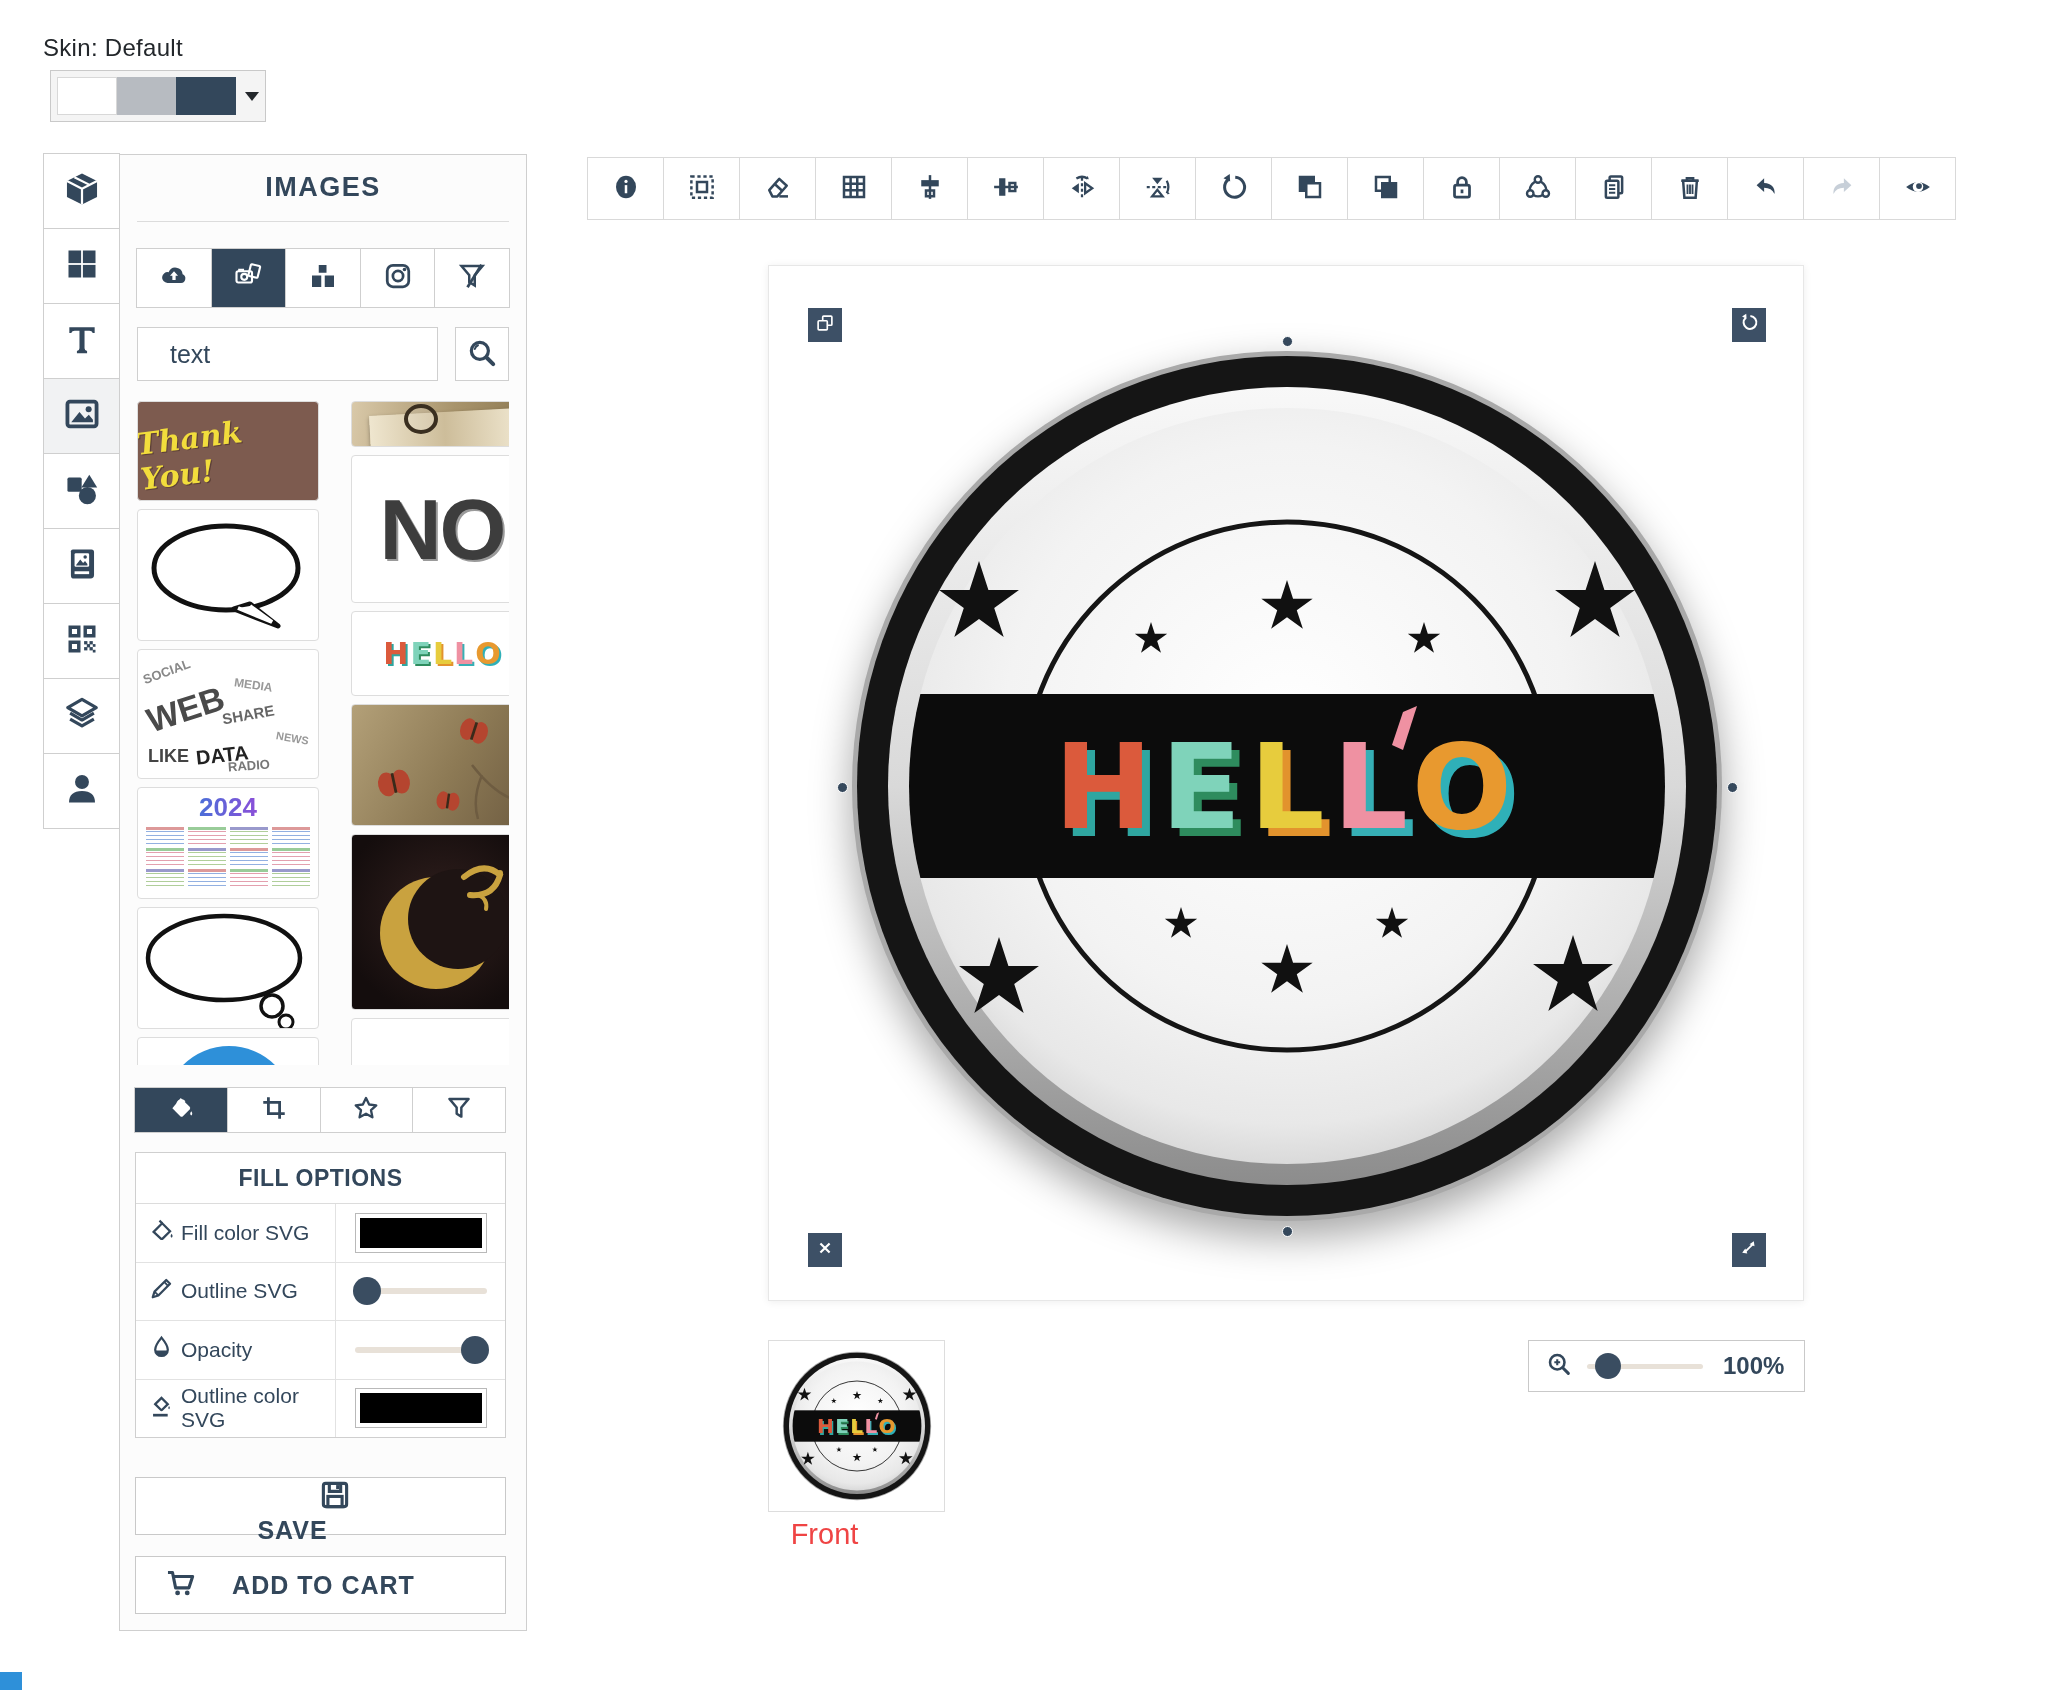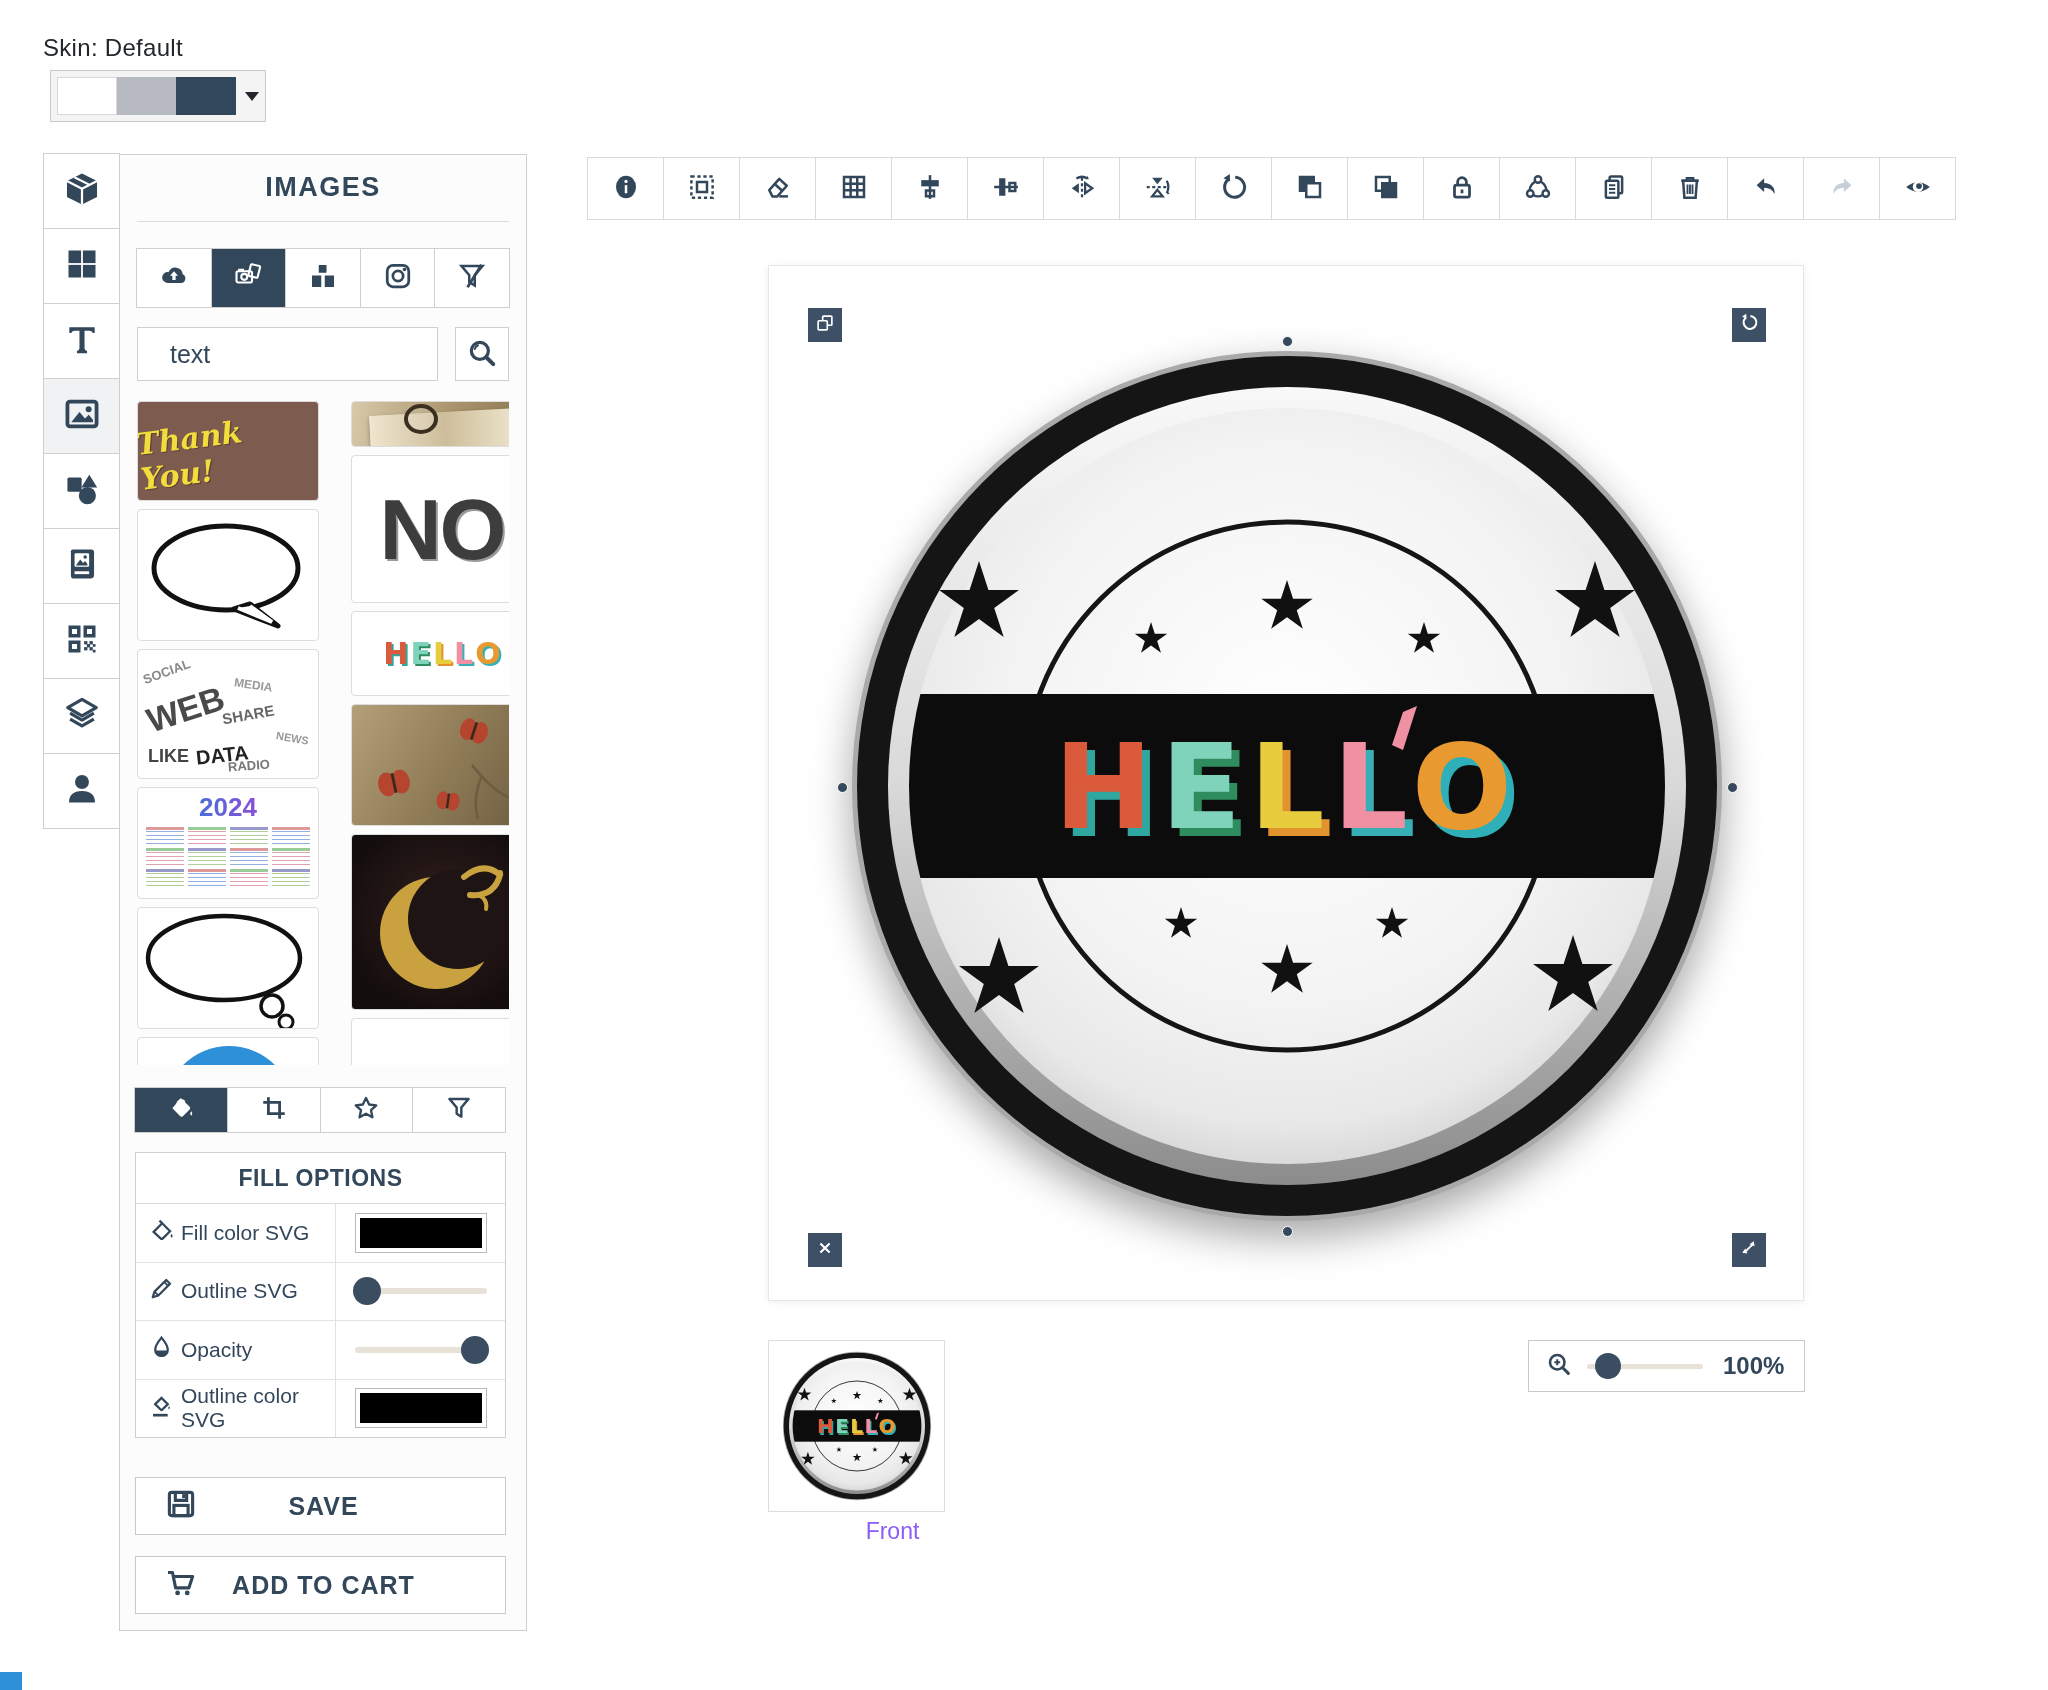--- a/index.html
+++ b/index.html
@@ -77,41 +77,41 @@
   .frow .lab{width:200px;display:flex;align-items:center;gap:6px;padding-left:12px;border-right:1px solid #e2e2e2;font-size:21px;font-weight:normal;}
   .frow .ctl{flex:1;display:flex;align-items:center;justify-content:center;}
   .swatch{width:132px;height:40px;border:1px solid #b9b9b9;background:#fff;padding:4px;cursor:pointer;}
   .swatch .inner{width:100%;height:100%;background:#000;}
   .slider{position:relative;width:132px;height:6px;background:#e8e1d8;border-radius:3px;cursor:pointer;}
   .knob{position:absolute;top:-11px;width:28px;height:28px;border-radius:50%;background:#3a4d61;}
   .knob.left{left:-2px;} .knob.right{right:-2px;}
 
   
   .big-btn{left:135px;width:371px;height:58px;border:1px solid #c9c9c9;background:#fff;display:flex;align-items:center;cursor:pointer;}
-  #save-btn{top:1477px;} #cart-btn{top:1556px;}
+  #save-btn{top:1477px;flex-direction:column;} #cart-btn{top:1556px;}
   .big-btn .bicon{margin-left:28px;}
   .big-btn .blab{flex:1;text-align:center;font-size:25px;font-weight:bold;letter-spacing:1px;margin-right:56px;}
 
   
   #toolbar{left:588px;top:157px;height:63px;display:flex;}
   .tbtn{width:77px;height:63px;border:1px solid #d9d9d9;margin-left:-1px;background:#fff;display:flex;align-items:center;justify-content:center;cursor:pointer;}
 
   
   #canvas{left:768px;top:265px;width:1036px;height:1036px;background:#fff;border:1px solid #e7e7e7;box-shadow:0 1px 8px rgba(0,0,0,.07);}
   #badge-main{position:absolute;left:78px;top:80px;filter:drop-shadow(0 16px 20px rgba(0,0,0,.35));}
   .cbtn{position:absolute;width:34px;height:34px;background:#3d5066;display:flex;align-items:center;justify-content:center;cursor:pointer;}
   #ctl-duplicate{left:39px;top:42px;} #ctl-rotate{left:963px;top:42px;}
   #ctl-delete{left:39px;top:967px;} #ctl-resize{left:963px;top:967px;}
   .handle{position:absolute;width:11px;height:11px;border-radius:50%;background:#35485c;border:1px solid #fff;cursor:pointer;}
   #h-top{left:513px;top:70px;} #h-bottom{left:513px;top:960px;}
   #h-left{left:68px;top:516px;} #h-right{left:958px;top:516px;}
 
   
   #front-card{left:768px;top:1340px;width:177px;height:172px;border:1px solid #ddd;background:#fff;display:flex;align-items:center;justify-content:center;cursor:pointer;}
-  #front-label{left:804px;top:1518px;width:177px;text-align:center;font-size:23px;color:#8b5cf6;}
+  #front-label{left:736px;top:1518px;width:177px;text-align:center;font-size:29px;color:#ef4444;}
   #zoom-box{left:1528px;top:1340px;width:277px;height:52px;border:1px solid #c9c9c9;background:#fff;display:flex;align-items:center;padding:0 16px;}
   #zoom-track{position:relative;width:116px;height:5px;background:#e8e1d8;border-radius:3px;margin-left:14px;}
   #zoom-knob{position:absolute;left:8px;top:-11px;width:26px;height:26px;border-radius:50%;background:#3a4d61;cursor:pointer;}
   #zoom-label{margin-left:20px;font-size:24px;font-weight:bold;}
   #blue-chip{left:0;top:1672px;width:22px;height:18px;background:#2e90d9;}
 </style>
 </head>
 <body>
 
 <svg width="0" height="0" style="position:absolute" aria-hidden="true">

